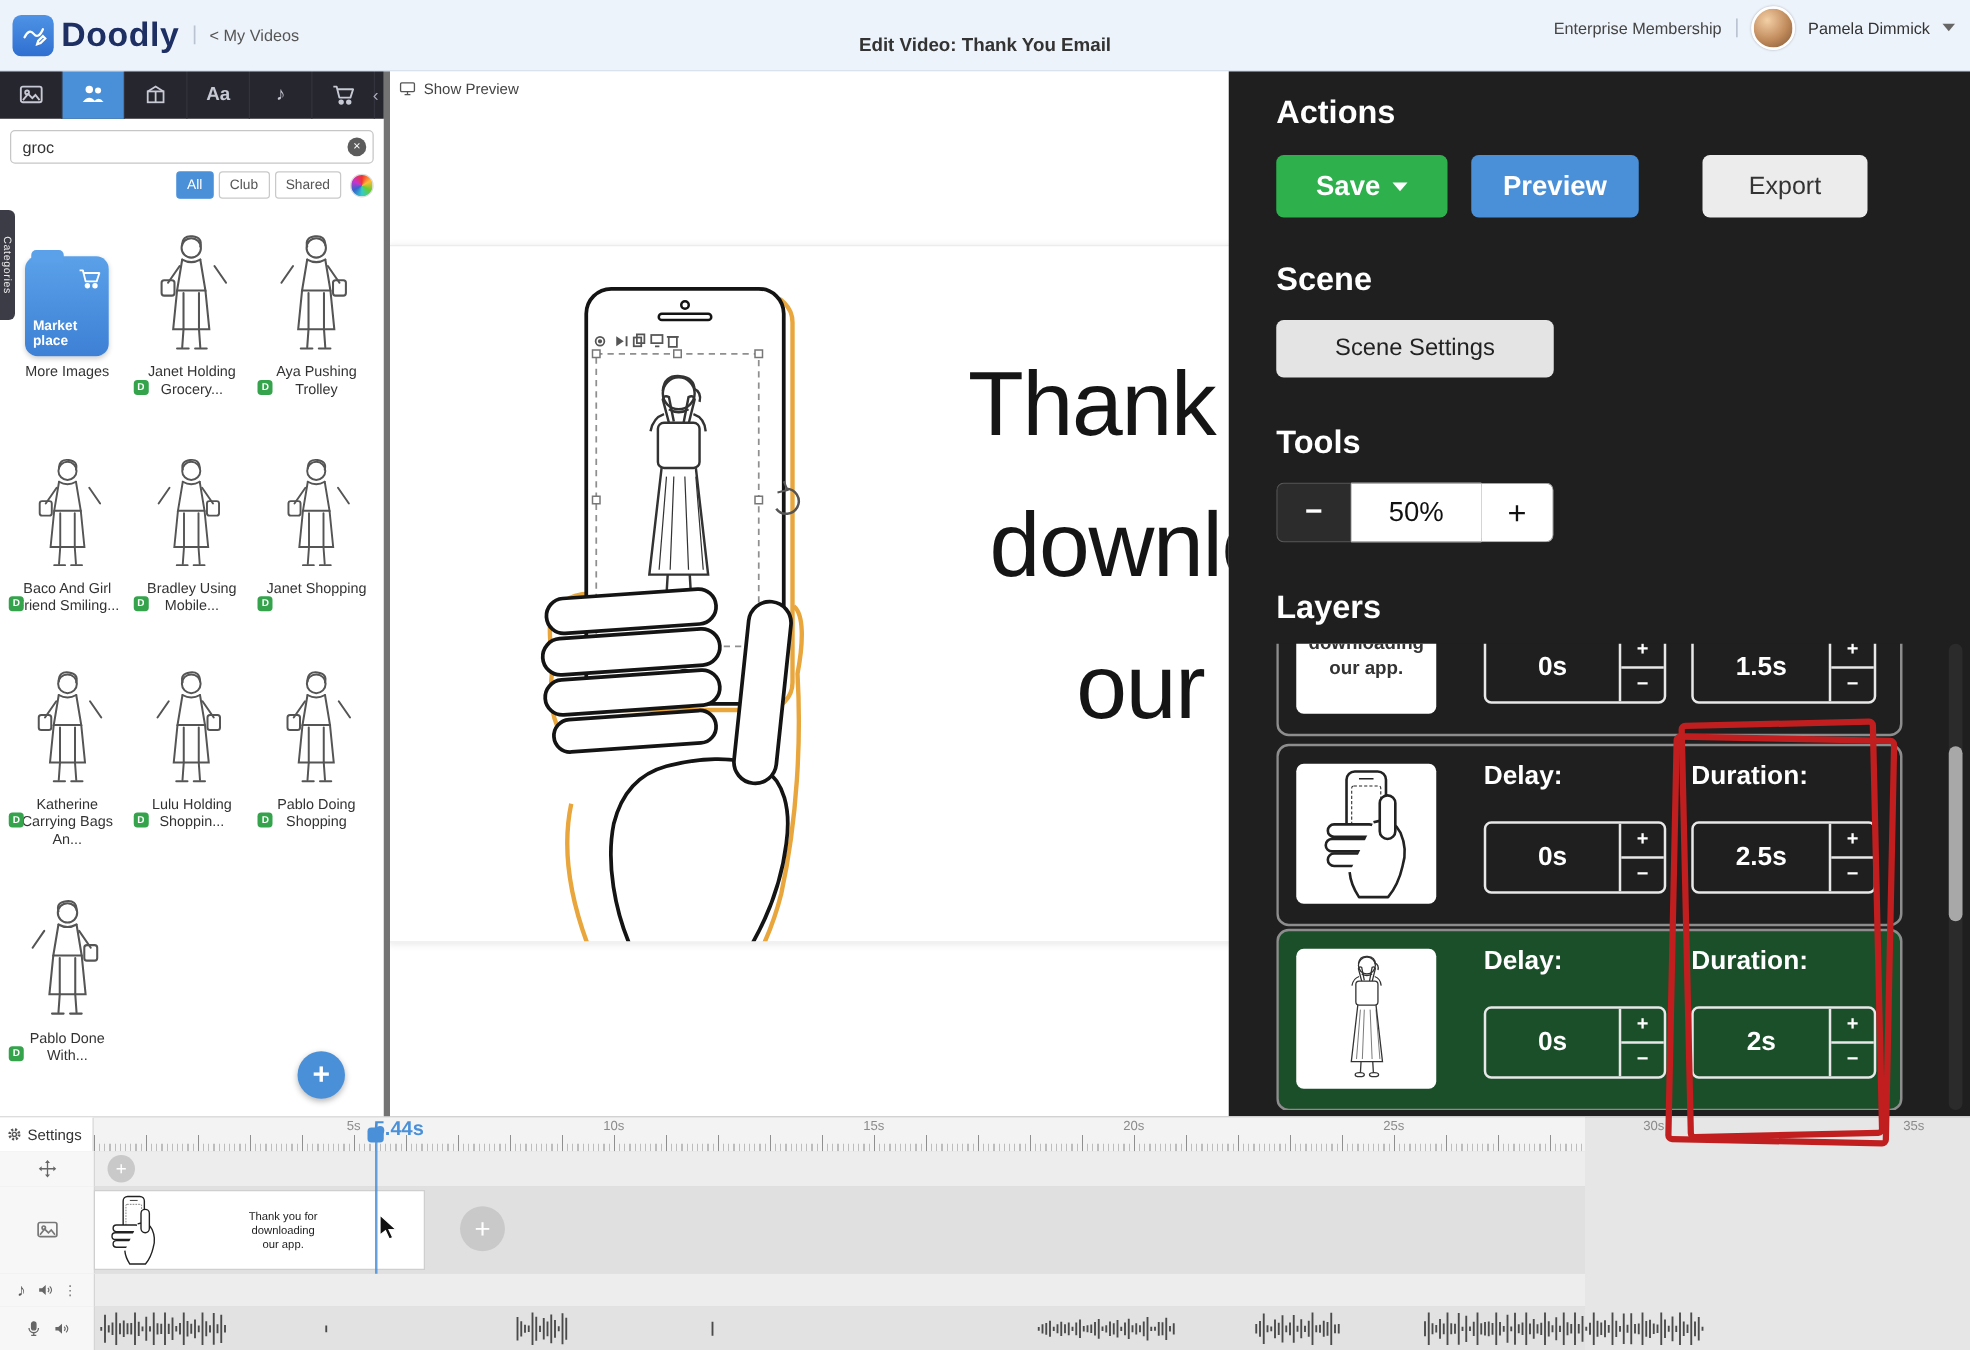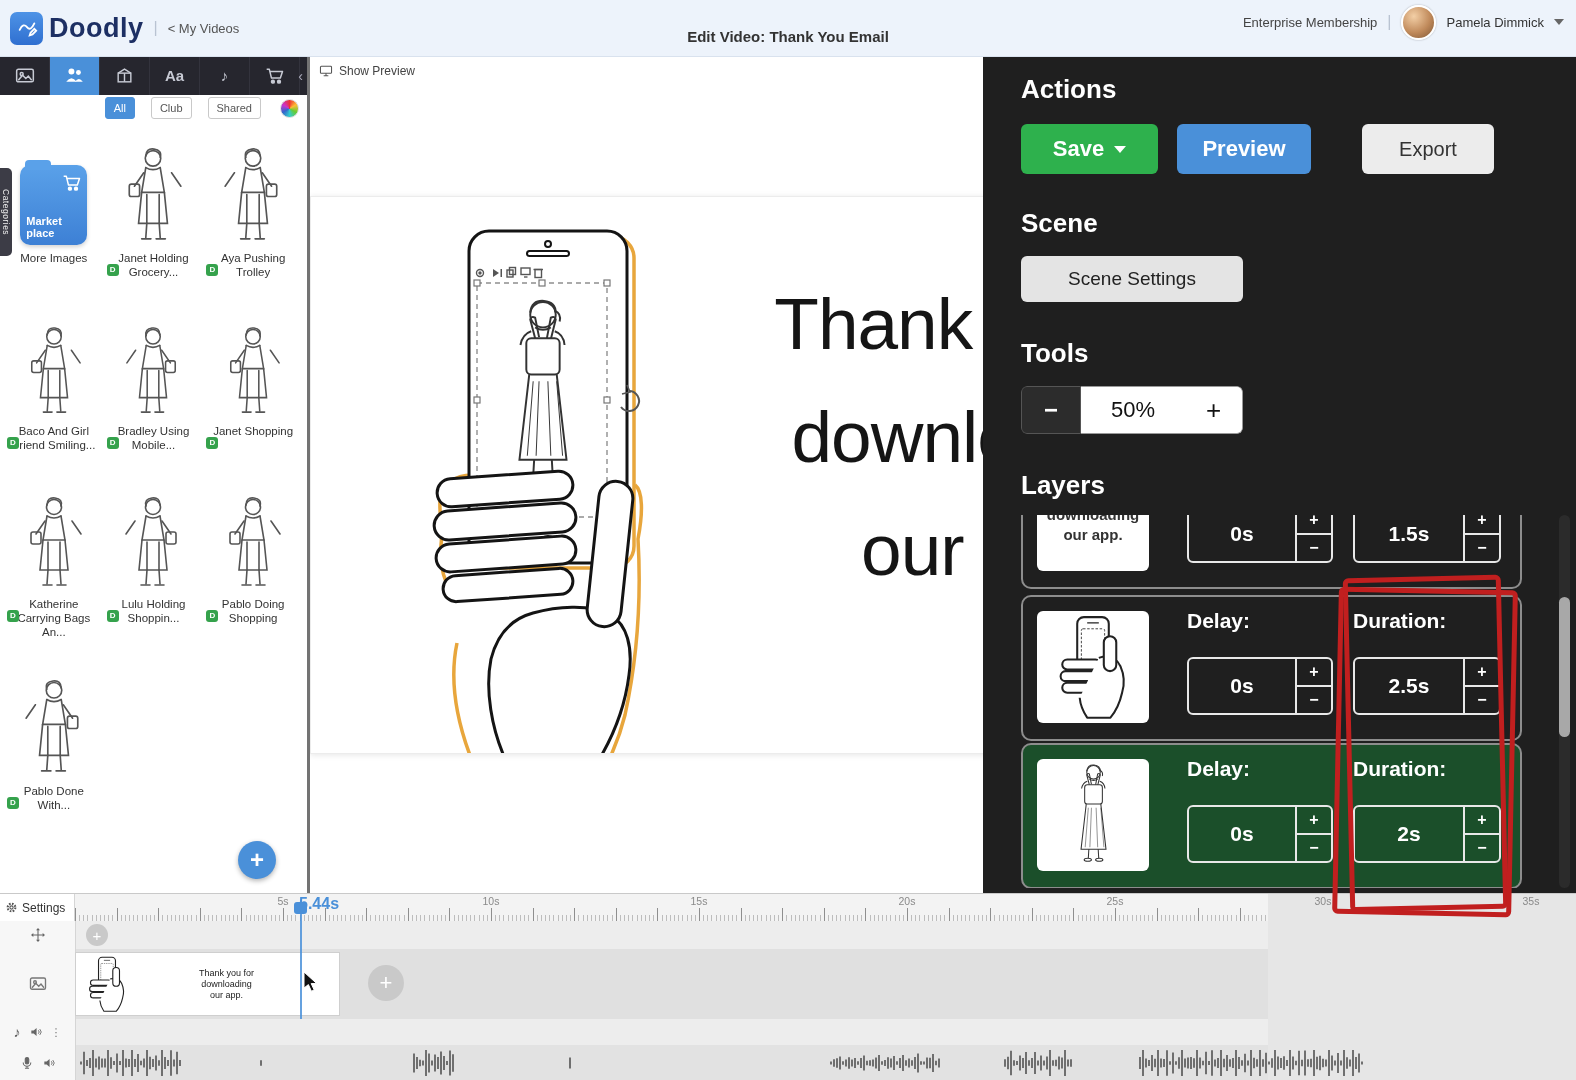--- a/index.html
+++ b/index.html
@@ -18,35 +18,35 @@
   #header .title{position:absolute;left:50%;top:0;transform:translateX(-50%);height:72px;
                  display:flex;align-items:center;font-size:15px;font-weight:700;color:#333;}
   #header .right{position:absolute;right:12px;top:0;height:44px;display:flex;align-items:center;gap:10px;}
   .membership{font-size:13px;color:#444;}
   .avatar{width:31px;height:31px;border-radius:50%;border:2px solid #fff;
           background:radial-gradient(circle at 35% 30%,#f3cfa6,#c08a5b 55%,#7d5533);box-shadow:0 0 2px rgba(0,0,0,.3);}
   .user-name{font-size:13px;color:#333;}
   .chev-down{width:0;height:0;border-left:5px solid transparent;border-right:5px solid transparent;border-top:6px solid #666;}
   
   #sidebar{position:absolute;left:0;top:56px;width:307px;height:837px;background:#fff;
-           border-right:3px solid #737373;z-index:12;}
+           border-right:5px solid #737373;z-index:12;}
   #tabbar{height:39px;background:#26262e;display:flex;position:relative;}
   .tab{width:49px;display:flex;align-items:center;justify-content:center;color:#c7cad4;
        border-right:1px solid #33333d;cursor:pointer;}
   .tab.active{background:#4a90d9;color:#fff;}
   .tab .txt-ic{font-size:15px;font-weight:700;}
   .collapse-tab{position:absolute;right:0;top:0;width:13px;height:39px;display:flex;align-items:center;
                 justify-content:center;color:#aab;font-size:14px;}
   .search-row{padding:9px 8px 4px;}
   .search-box{position:relative;}
   .search-box input{width:100%;box-sizing:border-box;height:27px;border:1px solid #c6c6c6;border-radius:4px;
                     padding:0 24px 0 9px;font-size:13px;color:#333;font-family:"Liberation Sans",sans-serif;outline:none;}
   .search-clear{position:absolute;right:6px;top:6px;width:15px;height:15px;border-radius:50%;background:#5c5c5c;
                 color:#fff;font-size:10px;line-height:15px;text-align:center;cursor:pointer;}
-  .filter-row{display:flex;justify-content:flex-end;align-items:center;gap:16px;padding:2px 8px 0;}
+  .filter-row{display:flex;justify-content:flex-end;align-items:center;gap:4px;padding:2px 8px 0;}
   .chip{height:20px;padding:0 8px;font-size:11px;border:1px solid #c9c9c9;border-radius:3px;background:#fff;
         color:#555;display:flex;align-items:center;cursor:pointer;}
   .chip.active{background:#4a90d9;border-color:#4a90d9;color:#fff;}
   .color-wheel{width:17px;height:17px;border-radius:50%;margin-left:3px;
     background:conic-gradient(#e33,#fb3,#6c3,#3cc,#36c,#c3c,#e33);border:1px solid #ddd;}
   .lib-grid{display:grid;grid-template-columns:repeat(3,1fr);column-gap:4px;row-gap:16px;
             padding:22px 6px 0;height:690px;overflow:hidden;}
   .lib-item{text-align:center;cursor:pointer;}
   .lib-thumb{height:104px;display:flex;align-items:flex-end;justify-content:center;}
   .lib-label{position:relative;font-size:11.5px;color:#333;line-height:14px;margin-top:6px;padding:0 3px;}
@@ -300,20 +300,26 @@
       <div class="tab">
           <span class="txt-ic">♪</span>
         </div>
       <div class="tab">
           <svg width="20" height="20">
             <use href="#i-cart"></use>
           </svg>
         </div>
       <div class="collapse-tab">‹</div>
     </div>
+    <div class="search-row">
+      <div class="search-box">
+        <input type="text" value="groc" style="">
+        <div class="search-clear">×</div>
+      </div>
+    </div>
     <div class="filter-row">
       <div class="chip active">All</div>
       <div class="chip">Club</div>
       <div class="chip">Shared</div>
       <div class="color-wheel"></div>
     </div>
 
     <div class="lib-grid">
 
       <div class="lib-item">

